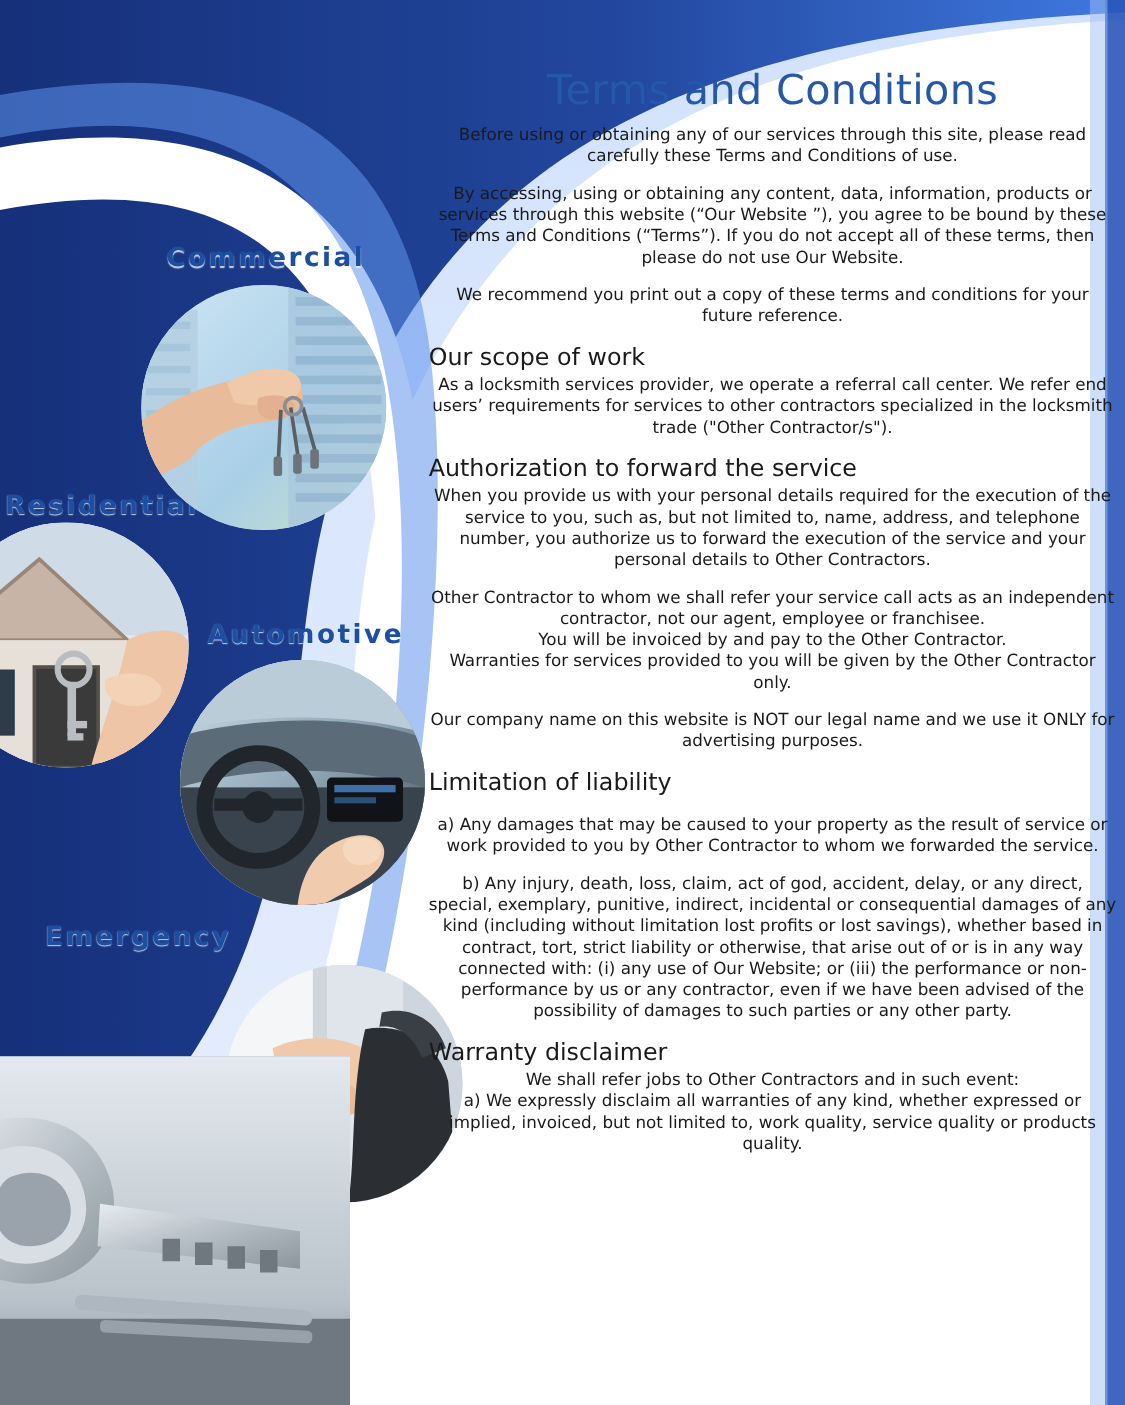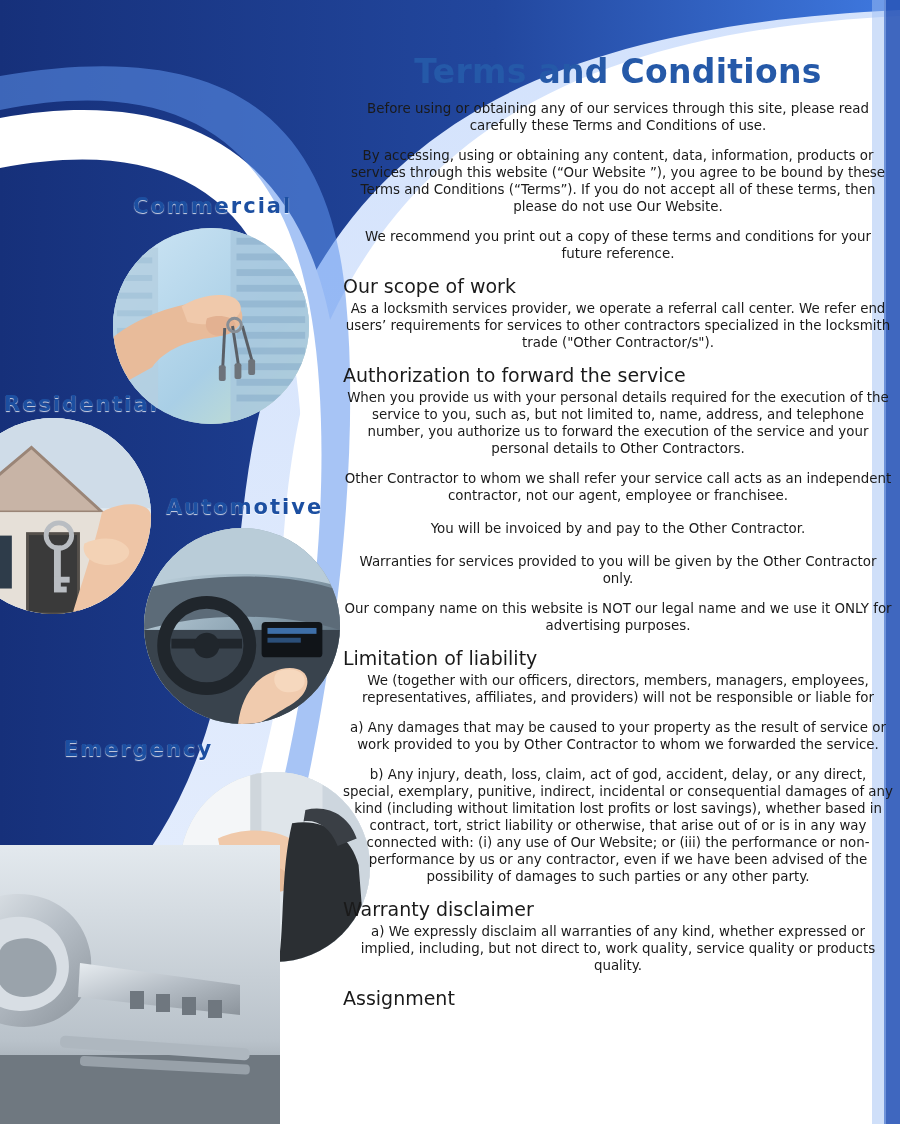--- a/index.html
+++ b/index.html
@@ -37,21 +37,21 @@
     font-weight: bold;
     font-size: 21px;
     letter-spacing: 2px;
     color: #1c4fa1;
     text-shadow: 0 1px 1px rgba(255,255,255,0.8);
     text-align: center;
   }
   .label-commercial { left: 133px; top: 194px; }
   .label-residential { left: 4px;  top: 392px; }
   .label-automotive { left: 166px; top: 495px; }
-  .label-emergency  { left: 64px;  top: 737px; }
+  .label-emergency  { left: 36px;  top: 737px; }
 
   
   .photo {
     position: absolute;
     border-radius: 50%;
     overflow: hidden;
     background: #b9c9d6;
   }
   .photo-commercial {
     left: 113px; top: 228px; width: 196px; height: 196px;
@@ -76,40 +76,40 @@
     position: absolute;
     left: 343px;
     top: 54px;
     width: 550px;
     color: #1a1a1a;
   }
   .doc-title {
     font-size: 33px;
     color: #2559a8;
     text-align: center;
-    font-weight: bold;
+    font-weight: normal;
     letter-spacing: 0.3px;
     margin: 0 0 10px 0;
     line-height: 1.1;
   }
   .para {
     font-size: 13.4px;
     line-height: 1.27;
     margin: 0 0 13px 0;
     text-align: center;
   }
   .heading {
     font-size: 19px;
     font-weight: normal;
     margin: 0 0 1px 0;
     line-height: 1.25;
   }
   .block { margin-bottom: 13px; }
   .block .para { margin-bottom: 0; }
-  .block .para + .para { margin-top: 16px; }
+  .block .para + .para { margin-top: 0; }
 </style>
 </head>
 <body>
 
 <div class="page">
 
   <svg class="bg-svg" viewBox="0 0 900 1124" preserveAspectRatio="none">
     <defs>
       <linearGradient id="gBandDark" x1="0" y1="0" x2="1" y2="0">
         <stop offset="0%" stop-color="#16307a"></stop>
@@ -322,34 +322,33 @@
       <p class="para">You will be invoiced by and pay to the Other Contractor.</p>
       <p class="para">Warranties for services provided to you will be given by the Other Contractor only.</p>
     </div>
 
     <div class="block">
       <p class="para">Our company name on this website is NOT our legal name and we use it ONLY for advertising purposes.</p>
     </div>
 
     <div class="block">
       <div class="heading">Limitation of liability</div>
-      <p class="para">We (together with our officers, directors, members, managers, employees, representatives, affiliates, and providers) will not be responsible or liable for</p>
     </div>
 
     <div class="block">
       <p class="para">a) Any damages that may be caused to your property as the result of service or work provided to you by Other Contractor to whom we forwarded the service.</p>
     </div>
 
     <div class="block">
       <p class="para">b) Any injury, death, loss, claim, act of god, accident, delay, or any direct, special, exemplary, punitive, indirect, incidental or consequential damages of any kind (including without limitation lost profits or lost savings), whether based in contract, tort, strict liability or otherwise, that arise out of or is in any way connected with: (i) any use of Our Website; or (iii) the performance or non-performance by us or any contractor, even if we have been advised of the possibility of damages to such parties or any other party.</p>
     </div>
 
     <div class="block">
       <div class="heading">Warranty disclaimer</div>
-      <p class="para">a) We expressly disclaim all warranties of any kind, whether expressed or implied, including, but not direct to, work quality, service quality or products quality.</p>
-    </div>
-
-    <div class="block">
-      <div class="heading">Assignment</div>
+      <p class="para">We shall refer jobs to Other Contractors and in such event:</p>
+      <p class="para">a) We expressly disclaim all warranties of any kind, whether expressed or implied, invoiced, but not limited to, work quality, service quality or products quality.</p>
+    </div>
+
+    <div class="block">
     </div>
   </div>
 
 </div>
 
 </body></html>

